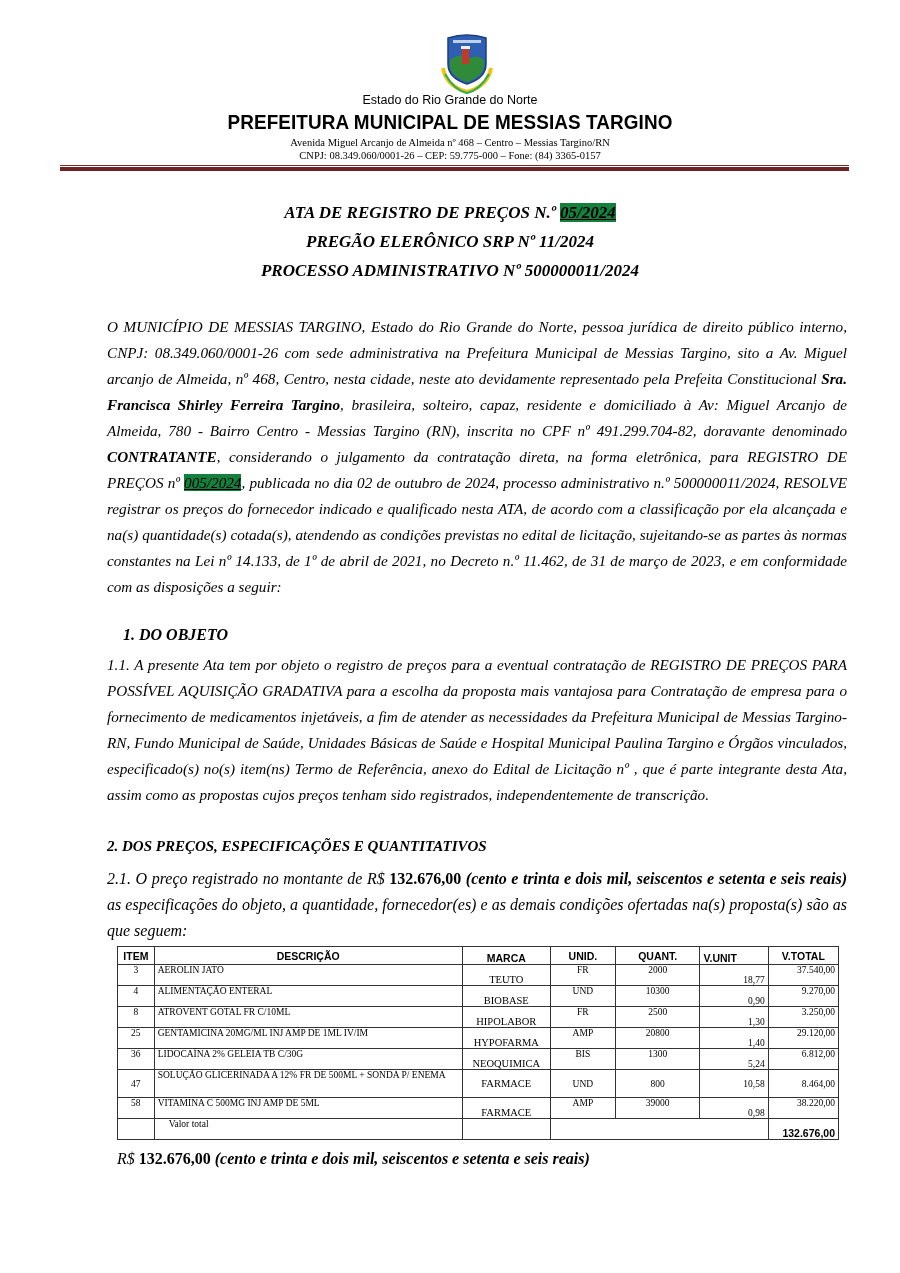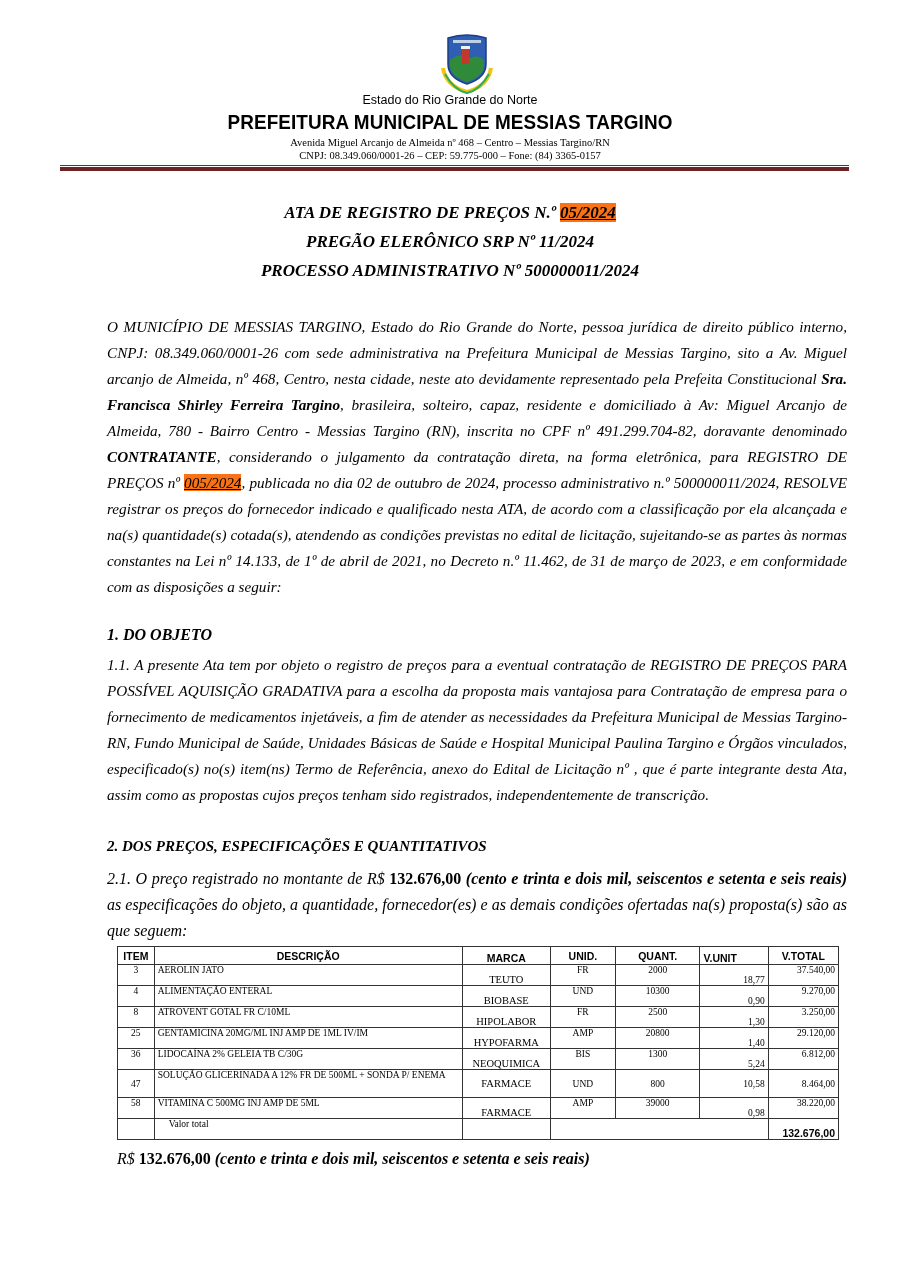--- a/index.html
+++ b/index.html
@@ -15,27 +15,27 @@
           transform: scaleX(0.9); transform-origin: center; letter-spacing: 0.1px; }
   .addr { position: absolute; left: 0; width: 900px; top: 136px; text-align: center;
           font-family: "Liberation Serif", serif; font-size: 10.5px; line-height: 13px; }
   .rule-thin { position: absolute; left: 60px; width: 789px; top: 165px; height: 1px; background: #7a2a2a; }
   .rule-thick { position: absolute; left: 60px; width: 789px; top: 167px; height: 4px; background: #6e2424; }
 
   
   .titles { position: absolute; left: 0; width: 900px; top: 198px; text-align: center;
             font-family: "Liberation Serif", serif; font-style: italic; font-weight: bold;
             font-size: 17px; line-height: 29px; }
-  .hl { background: #f97316; text-decoration: underline; }
+  .hl { background: #15803d; text-decoration: underline; }
 
   
   .body { position: absolute; left: 107px; width: 740px; font-family: "Liberation Serif", serif;
           font-style: italic; font-size: 15.2px; line-height: 26px; text-align: justify; }
   .p1 { top: 314px; }
-  .h1 { position: absolute; left: 107px; top: 626px; font-family: "Liberation Serif", serif;
+  .h1 { position: absolute; left: 123px; top: 626px; font-family: "Liberation Serif", serif;
         font-style: italic; font-weight: bold; font-size: 16px; }
   .p2 { top: 652px; }
   .h2 { position: absolute; left: 107px; top: 838px; font-family: "Liberation Serif", serif;
         font-style: italic; font-weight: bold; font-size: 15px; }
   .p3 { top: 866px; font-size: 16px; }
   b.n { font-style: normal; font-weight: bold; }
   b.bi { font-style: italic; font-weight: bold; }
 
   
   table.items { position: absolute; left: 117px; top: 946px; width: 722px; border-collapse: collapse;

